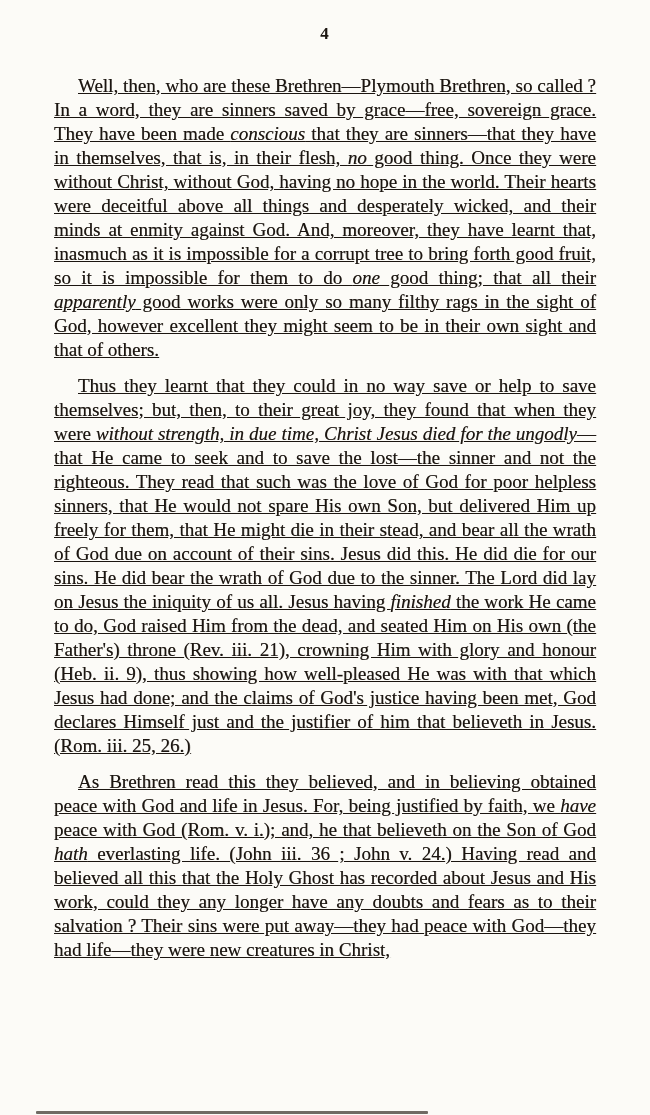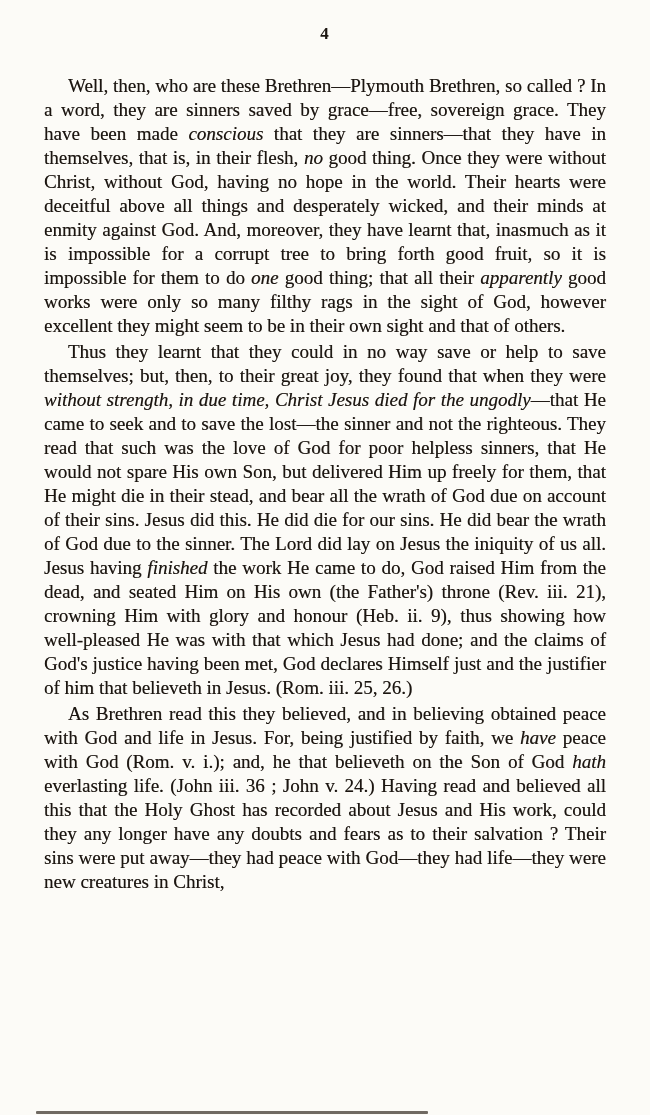--- a/index.html
+++ b/index.html
@@ -32,23 +32,24 @@
     margin:30px 42px 0 42px;
     font-size:19px;
     line-height:24px;
     text-align:justify;
     text-justify:inter-word;
     color:var(--ink);
     
     text-shadow:0.3px 0 0 rgba(27,21,16,0.55);
   }
   .text-block p{
-    margin:2px;
+    margin:12px;
     padding:0;
     text-indent:24px;
+    text-decoration:underline;
   }
   .text-block em{
     font-style:italic;
   }
   .scan-artifact{
     position:absolute;
     left:36px;
     bottom:1px;
     width:392px;
     height:3px;

